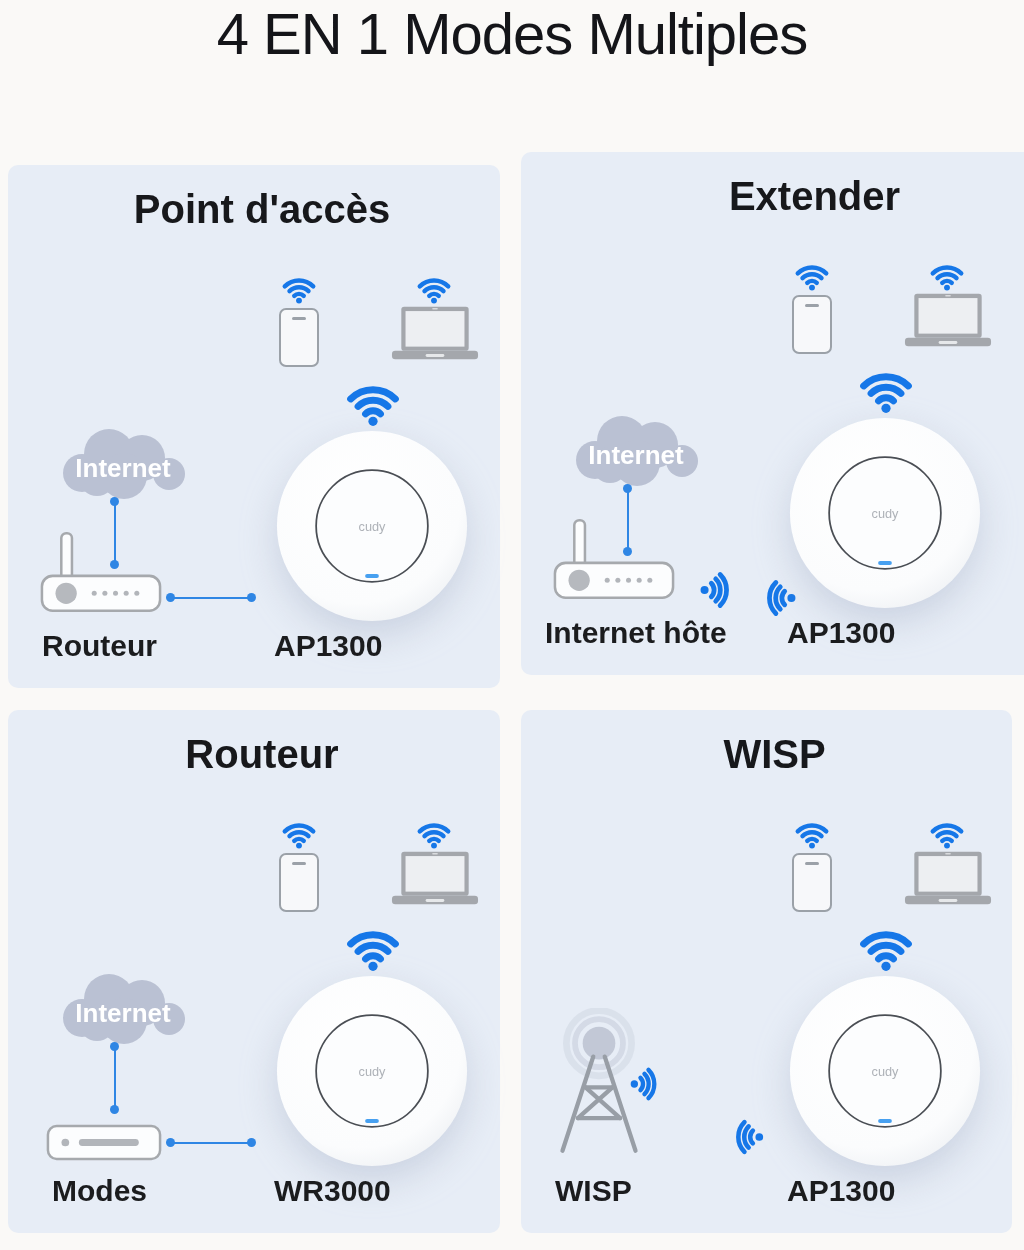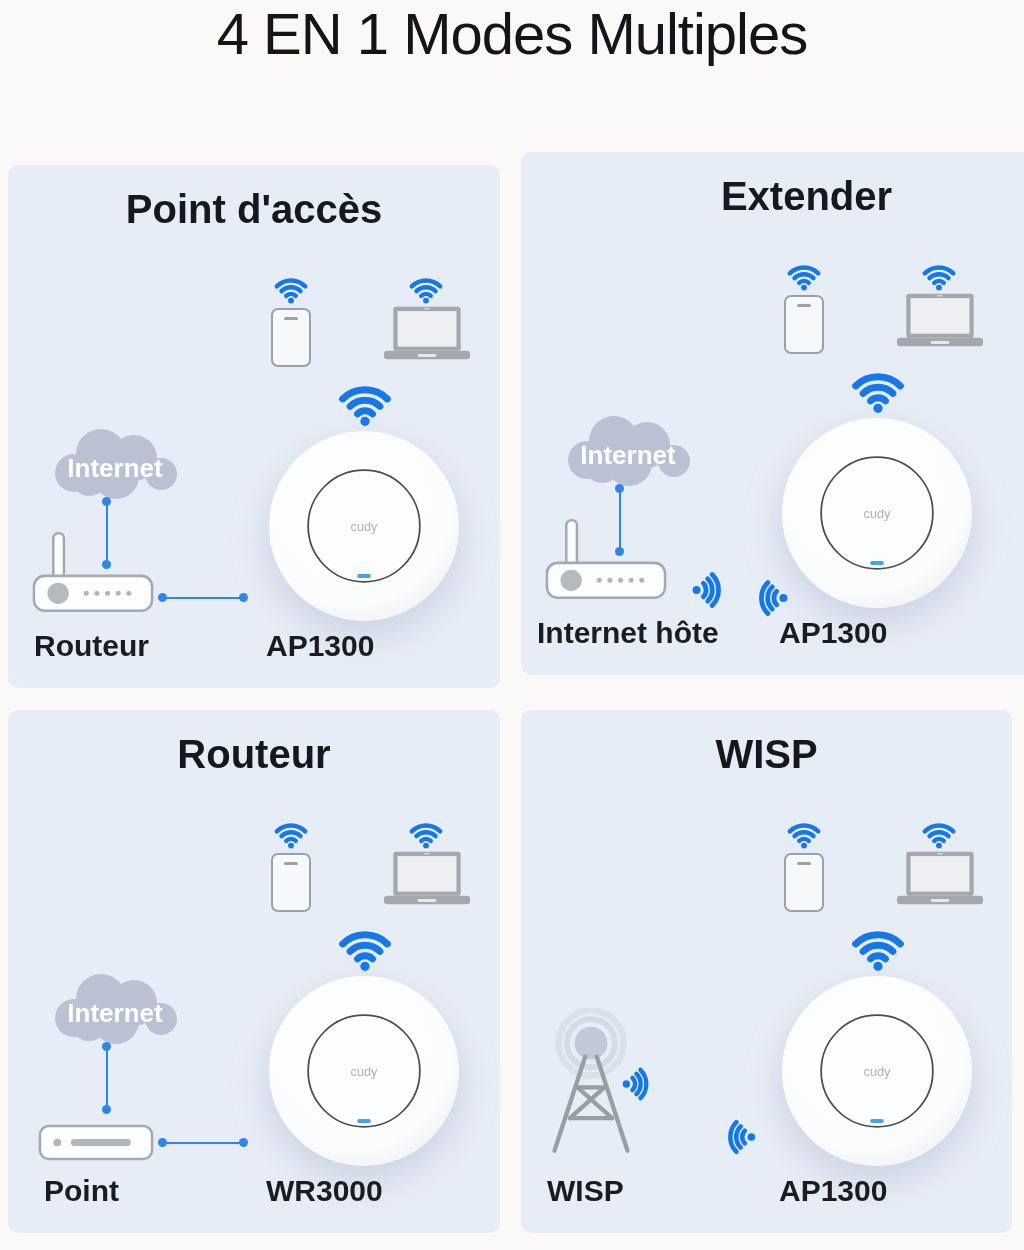--- a/index.html
+++ b/index.html
@@ -14,21 +14,21 @@
   .page-title{
     position:absolute; top:0; left:0; width:100%;
     text-align:center; font-size:58px; font-weight:400;
     letter-spacing:-1px; color:#141519;
   }
   .panel{ position:absolute; background:#e7edf6; border-radius:10px; }
   .p1{ left:8px;   top:165px; width:492px; height:523px; }
   .p2{ left:521px; top:152px; width:571px; height:523px; }
   .p3{ left:8px;   top:710px; width:492px; height:523px; }
   .p4{ left:521px; top:710px; width:491px; height:523px; }
-  .panel > *{ position:absolute; }
+  .panel > *{ position:absolute;margin-left:8px; }
   .panel-title{
     top:22px; left:0; width:100%; text-align:center;
     font-size:40px; font-weight:800; color:#17181b;
   }
   .ic svg{ display:block; width:100%; height:100%; }
   .c-phone-wifi { left:262px; top:106px; width:42px; height:34px; }
   .c-laptop-wifi{ left:397px; top:106px; width:42px; height:34px; }
   .c-phone      { left:263px; top:143px; width:40px; height:59px; }
   .c-laptop     { left:372px; top:140px; width:94px; height:58px; }
   .c-bigwifi    { left:324px; top:210px; width:66px; height:53px; }
@@ -358,21 +358,21 @@
 
   <div class="ic c-device">
     <svg viewBox="0 0 200 200">
         <circle cx="100" cy="100" r="97" fill="url(#devg)"></circle>
         <circle cx="100" cy="100" r="57" fill="#fcfdfe" stroke="#4a4e54" stroke-width="1.8"></circle>
         <text x="100" y="105" text-anchor="middle" font-size="13" fill="#aeb2b8">cudy</text>
         <rect x="93" y="149" width="14" height="4" rx="2" fill="#47a0f0"></rect>
       </svg>
   </div>
 
-  <div class="label src-label" style="left:36px">Point</div>
+  <div class="label src-label" style="left:36px">Modes</div>
   <div class="label dev-label">WR3000</div>
 </section>
 
 <section class="panel p4">
   <h2 class="panel-title">WISP</h2>
 
   <div class="ic c-phone-wifi">
     <svg viewBox="0 0 100 80" fill="none">
         <path d="M16.1 36.1 A48 48 0 0 1 83.9 36.1" stroke="#1677e8" stroke-width="10.5" stroke-linecap="round"></path>
         <path d="M27.4 47.4 A32 32 0 0 1 72.6 47.4" stroke="#1677e8" stroke-width="10.5" stroke-linecap="round"></path>

